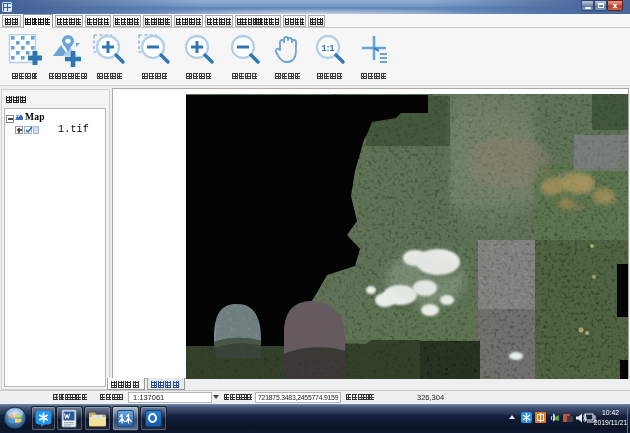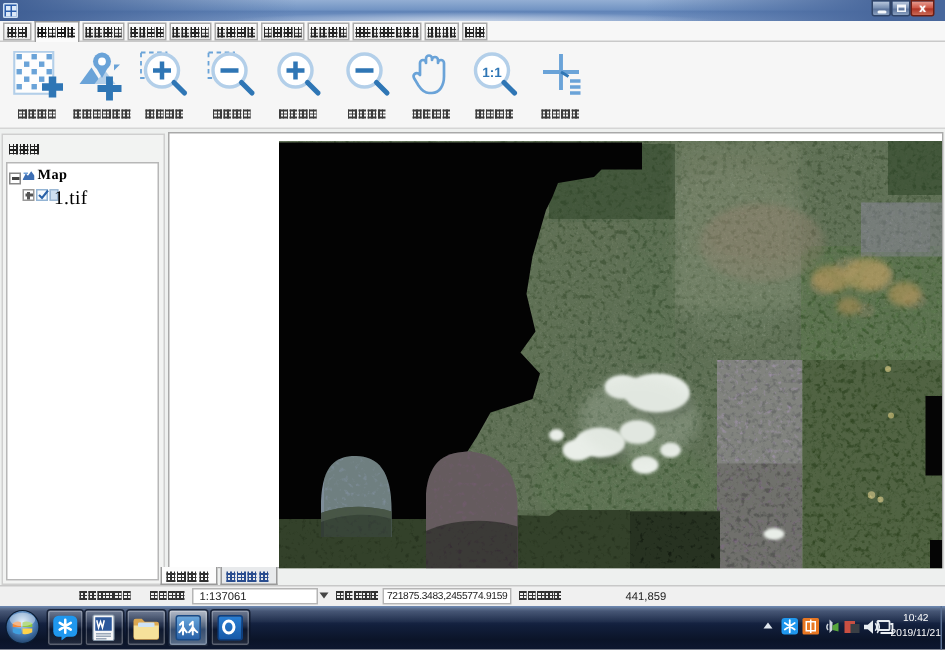--- a/index.html
+++ b/index.html
@@ -255,21 +255,21 @@
 <div class="abs" style="left:25px;top:112px;font-family:'Liberation Serif',serif;font-size:9.5px;font-weight:bold;letter-spacing:0.3px;color:#000">Map</div>
 
 <div class="abs" style="left:15px;top:126px;width:8px;height:8px;background:#fff;border:1px solid #999"></div>
 <div class="abs" style="left:16.5px;top:129.3px;width:5px;height:1.4px;background:#555"></div>
 <div class="abs" style="left:18.3px;top:127.5px;width:1.4px;height:5px;background:#555"></div>
 <div class="abs" style="left:24px;top:125.5px;width:8px;height:8px;background:#f6fafd;border:1px solid #93b4d4"></div>
 <svg class="abs" style="left:24.5px;top:126px" width="8" height="8" viewBox="0 0 8 8">
  <path d="M1 4 L3 6 L7 1" fill="none" stroke="#2a62a8" stroke-width="1.4"></path>
 </svg>
 <div class="abs" style="left:33px;top:125.5px;width:6px;height:8px;background:#cfe0f0;border:1px solid #9cb8d4"></div>
-<div class="abs" style="left:36px;top:124px;font-family:Liberation Serif, serif;font-size:13px;letter-spacing:0.2px;color:#000">1.tif</div>
+<div class="abs" style="left:58px;top:124px;font-family:Liberation Mono, monospace;font-size:10px;letter-spacing:0.2px;color:#000">1.tif</div>
 
 <div class="abs" style="left:112px;top:88px;width:517px;height:291px;background:#fff;border:1px solid #a9a9a9"></div>
 <svg class="abs" style="left:186px;top:94px" width="442" height="285" viewBox="0 0 442 285">
 <defs>
 <filter id="nz" x="0" y="0" width="100%" height="100%">
  <feTurbulence type="fractalNoise" baseFrequency="0.32" numOctaves="4" seed="11" stitchTiles="stitch"></feTurbulence>
  <feColorMatrix type="matrix" values="0 0 0 0 0.07  0 0 0 0 0.11  0 0 0 0 0.05  1.8 1.8 1.8 0 -1.5"></feColorMatrix>
 </filter>
 <filter id="nzw" x="0" y="0" width="100%" height="100%">
  <feTurbulence type="fractalNoise" baseFrequency="0.3" numOctaves="4" seed="37" stitchTiles="stitch"></feTurbulence>
@@ -417,21 +417,21 @@
     </div>
 <div class="abs" style="left:255px;top:391.5px;width:86px;height:11px;background:#fff;border:1px solid #b5b5b5;
  font-size:6.8px;line-height:10px;color:#222;padding-left:2px;letter-spacing:-0.2px">721875.3483,2455774.9159</div>
 <div class="zh" style="left:346px;top:394px;gap:0.6px;--gc:#333;opacity:1.0">
       <i style="width:5.2px;height:6px"></i>
       <i style="width:5.2px;height:6px"></i>
       <i style="width:5.2px;height:6px"></i>
       <i style="width:5.2px;height:6px"></i>
       <i style="width:5.2px;height:6px"></i>
     </div>
-<div class="abs" style="left:417px;top:392.5px;font-size:7.5px;color:#222">441,859</div>
+<div class="abs" style="left:417px;top:392.5px;font-size:7.5px;color:#222">326,304</div>
 
 <div class="abs" style="left:0;top:404px;width:630px;height:29px;
  background:linear-gradient(180deg,#46628c 0%,#23365a 12%,#121f3c 45%,#0b1428 78%,#0e1830 100%)">
  <div class="abs" style="left:0;top:0;width:630px;height:1px;background:#6b85ad"></div>
  <div class="abs" style="left:0;top:1px;width:630px;height:10px;background:linear-gradient(rgba(255,255,255,.20),rgba(255,255,255,.03))"></div>
 </div>
 
 <svg class="abs" style="left:3px;top:406px" width="24" height="24" viewBox="0 0 24 24">
  <defs>
         <radialGradient id="orb" cx="50%" cy="35%" r="70%">

